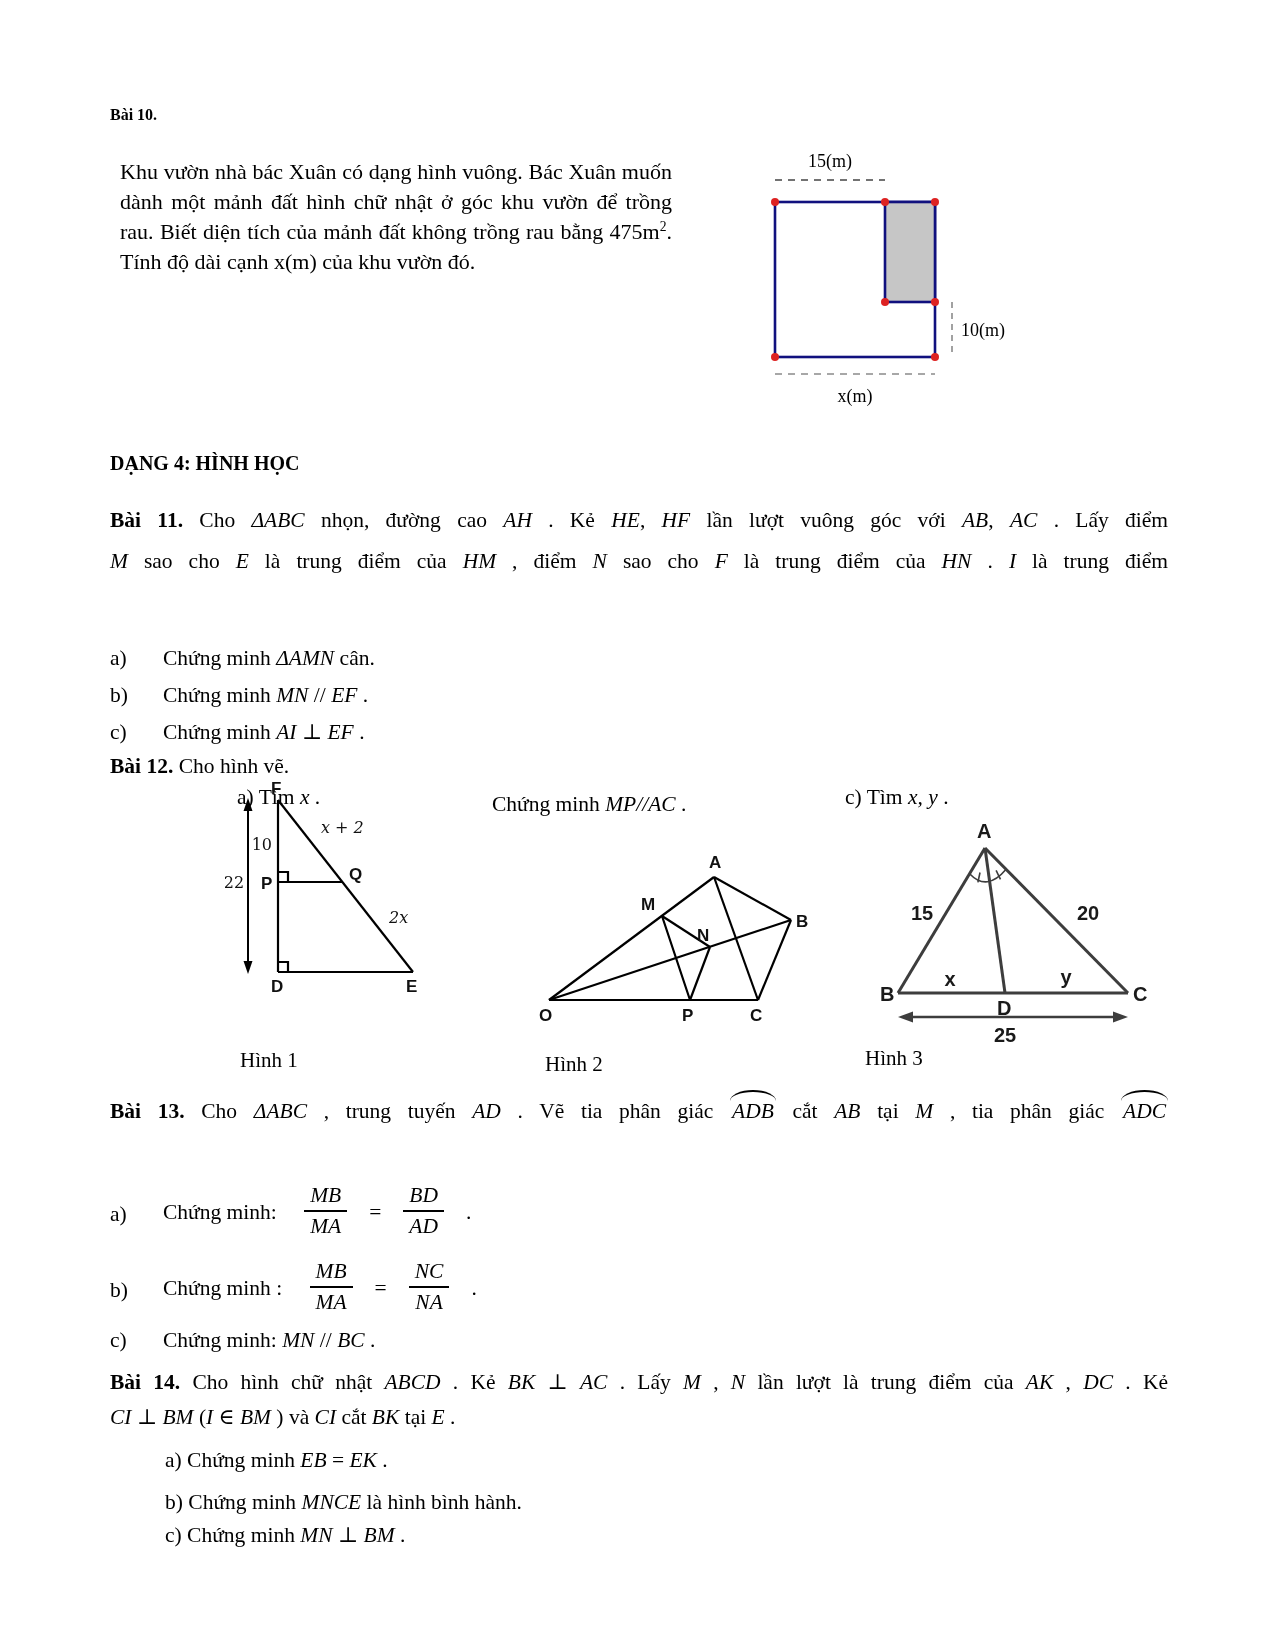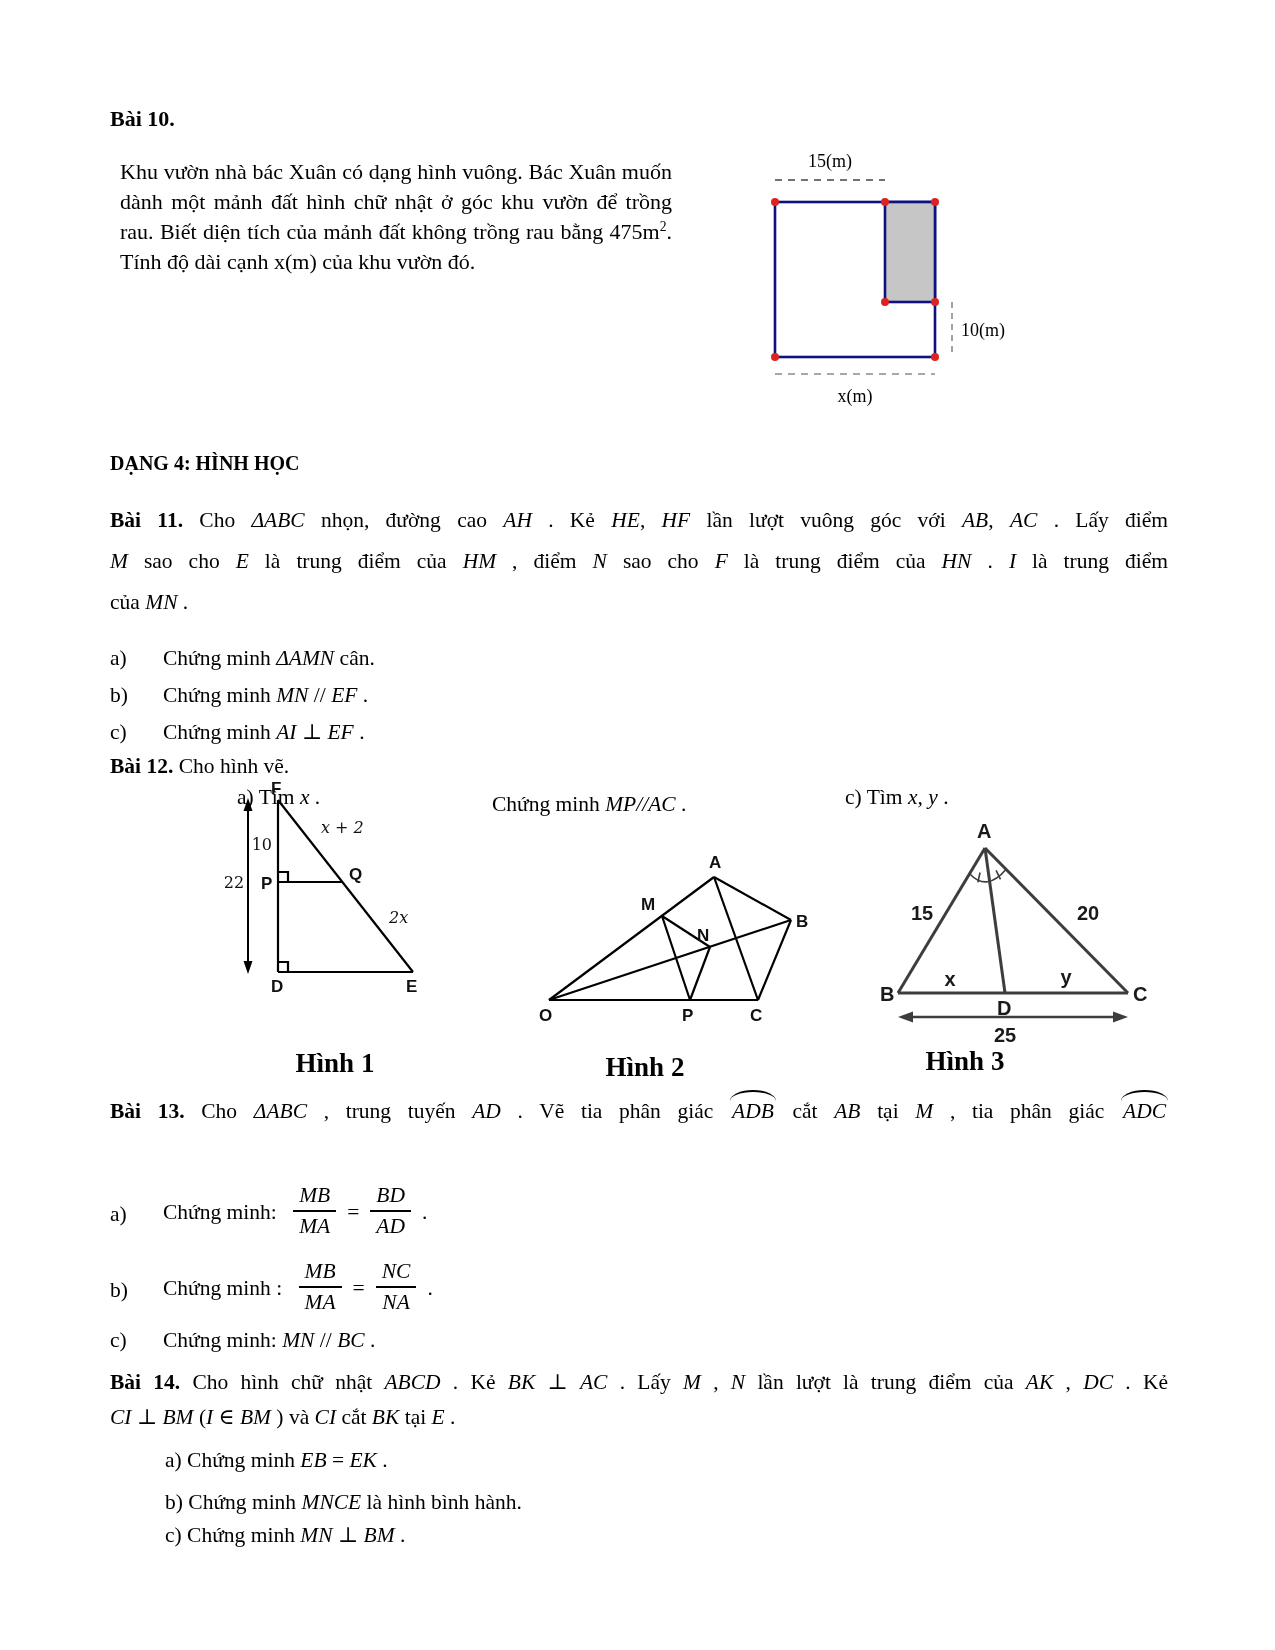--- a/index.html
+++ b/index.html
@@ -14,39 +14,39 @@
   .seg-r{font-style:normal;}
   .seg-i{font-style:italic;}
   .seg-b{font-weight:bold;}
   .seg-sup{vertical-align:super;font-size:0.62em;line-height:0;}
   .seg-arc{font-style:italic;position:relative;display:inline-block;padding:0 2px;}
   .seg-arc::before{
     content:"";position:absolute;left:0;right:0;top:-4px;height:9px;
     border-top:2px solid #000;border-radius:50% 50% 0 0 / 100% 100% 0 0;
   }
   .jline{text-align:justify;text-align-last:justify;}
-  .frac{display:inline-block;vertical-align:middle;text-align:center;font-style:italic;margin:0 11px;transform:translateY(-3px);}
+  .frac{display:inline-block;vertical-align:middle;text-align:center;font-style:italic;margin:0 22px;transform:translateY(-3px);}
   .frac .num{display:block;border-bottom:2px solid #000;padding:0 6px 2px;}
   .frac .den{display:block;padding:2px 6px 0;}
   .item-row{display:flex;align-items:center;}
   .marker{display:inline-block;flex:0 0 53px;width:53px;}
-  .figcap{font-weight:bold;font-size:27px;text-align:center;}
+  .figcap{font-weight:normal;font-size:21px;}
   
   text{user-select:none;}
   .vlabel{font-family:"Liberation Sans",sans-serif;font-weight:bold;font-size:17px;fill:#111;}
   .mlabel{font-family:"DejaVu Serif",serif;font-style:italic;font-size:16px;fill:#111;}
   .mnum{font-family:"DejaVu Serif",serif;font-size:16px;fill:#111;}
   .vlabel3{font-family:"Liberation Sans",sans-serif;font-weight:bold;font-size:20px;fill:#1a1a1a;}
   .num3{font-family:"Liberation Sans",sans-serif;font-weight:bold;font-size:20px;fill:#1a1a1a;}
   .serif-lab{font-family:"Liberation Serif","DejaVu Serif",serif;font-size:18px;fill:#000;}
 </style>
 </head>
 <body>
 
-<div class="abs b" style="left:110px;top:106px;font-size:22px;">Bài 10.</div>
+<div class="abs b" style="left:110px;top:106px;font-size:16px;">Bài 10.</div>
 
 <div class="abs" style="left:120px;top:157px;width:552px;font-size:22px;line-height:30px;text-align:justify;"><span class="seg-r">Khu vườn nhà bác Xuân có dạng hình vuông. Bác Xuân muốn dành một mảnh đất hình chữ nhật ở góc khu vườn để trồng rau. Biết diện tích của mảnh đất không trồng rau bằng 475m</span><span class="seg-sup">2</span><span class="seg-r">. Tính độ dài cạnh x(m) của khu vườn đó.</span></div>
 
 <svg class="abs" style="left:745px;top:140px;" width="300" height="280" viewBox="0 0 300 280">
   <text class="serif-lab" x="85" y="27" text-anchor="middle">15(m)</text>
   <line x1="30" y1="40" x2="140" y2="40" stroke="#444" stroke-width="1.6" stroke-dasharray="7 6"></line>
   <rect x="30" y="62" width="160" height="155" fill="#ffffff" stroke="#10107e" stroke-width="2.6"></rect>
   <rect x="140" y="62" width="50" height="100" fill="#c6c6c6" stroke="#10107e" stroke-width="2.6"></rect>
   <g fill="#dd2222">
     <circle cx="30" cy="62" r="4"></circle>
@@ -61,21 +61,20 @@
   <text class="serif-lab" x="216" y="196">10(m)</text>
   <line x1="30" y1="234" x2="190" y2="234" stroke="#8a8a8a" stroke-width="1.6" stroke-dasharray="7 6"></line>
   <text class="serif-lab" x="110" y="262" text-anchor="middle">x(m)</text>
 </svg>
 
 <div class="abs b" style="left:110px;top:452px;font-size:20px;">DẠNG 4: HÌNH HỌC</div>
 
 <div class="abs" style="left:110px;top:500px;width:1058px;line-height:41px;">
   <div class="jline"><span class="seg-b">Bài 11.</span><span class="seg-r"> Cho </span><span class="seg-i">ΔABC</span><span class="seg-r"> nhọn, đường cao </span><span class="seg-i">AH</span><span class="seg-r"> . Kẻ </span><span class="seg-i">HE</span><span class="seg-r">, </span><span class="seg-i">HF</span><span class="seg-r"> lần lượt vuông góc với </span><span class="seg-i">AB</span><span class="seg-r">, </span><span class="seg-i">AC</span><span class="seg-r"> . Lấy điểm</span></div>
   <div class="jline"><span class="seg-i">M</span><span class="seg-r"> sao cho </span><span class="seg-i">E</span><span class="seg-r"> là trung điểm của </span><span class="seg-i">HM</span><span class="seg-r"> , điểm </span><span class="seg-i">N</span><span class="seg-r"> sao cho </span><span class="seg-i">F</span><span class="seg-r"> là trung điểm của </span><span class="seg-i">HN</span><span class="seg-r"> . </span><span class="seg-i">I</span><span class="seg-r"> là trung điểm</span></div>
-  <div><span class="seg-r">của </span><span class="seg-i">MN</span><span class="seg-r"> .</span></div>
 </div>
 
 <div class="abs" style="left:110px;top:640px;line-height:37px;width:700px;">
   <div class="item-row">
     <span class="marker">a)</span>
     <span><span class="seg-r">Chứng minh </span><span class="seg-i">ΔAMN</span><span class="seg-r"> cân.</span></span>
   </div>
   <div class="item-row">
     <span class="marker">b)</span>
     <span><span class="seg-r">Chứng minh </span><span class="seg-i">MN</span><span class="seg-r"> // </span><span class="seg-i">EF</span><span class="seg-r"> .</span></span>

